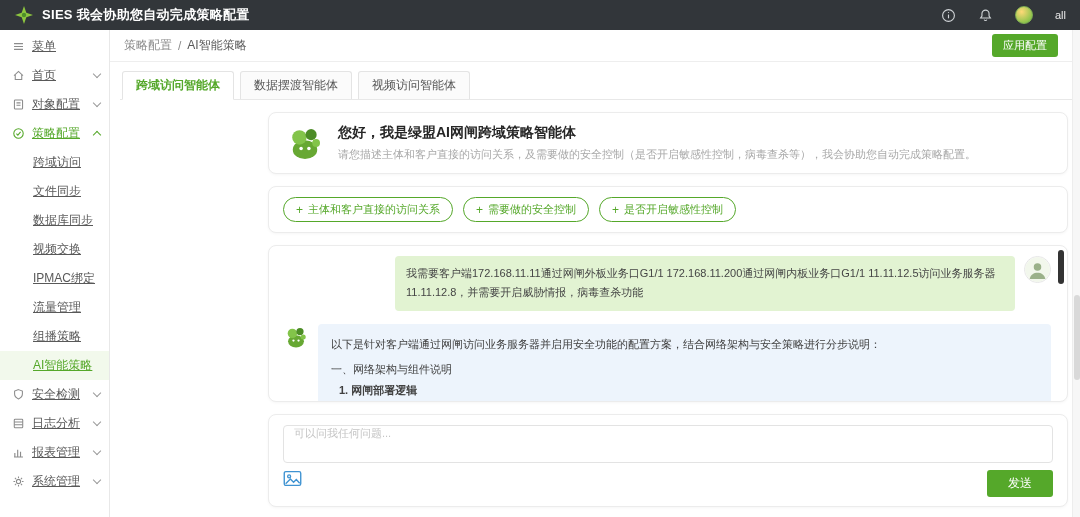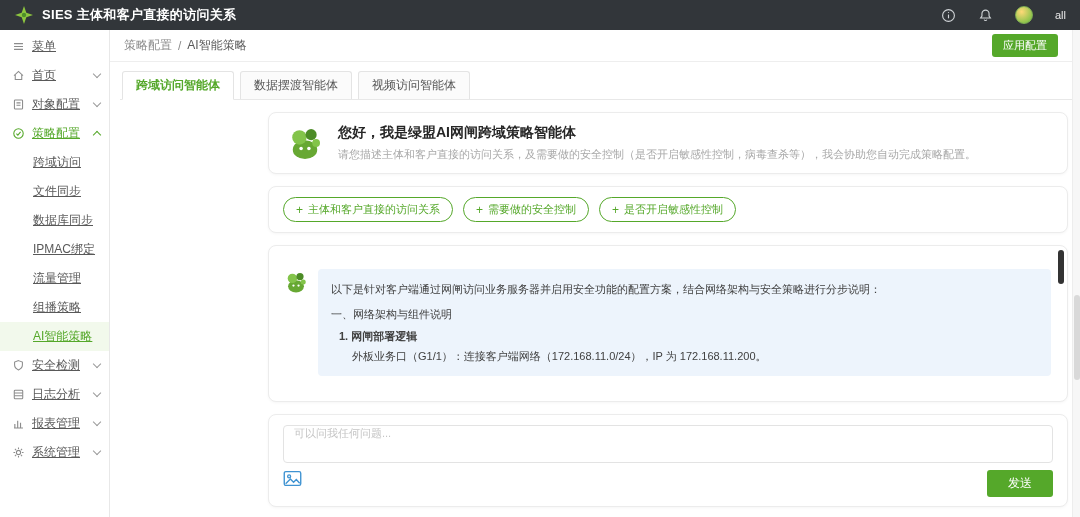--- a/index.html
+++ b/index.html
@@ -113,21 +113,21 @@
 <body>
 
 <div class="hdr">
   <div class="hdr-left">
     <span class="hicon" style="width:20px;height:20px">
       <svg viewBox="0 0 20 20">
           <path d="M10 1 L12.3 7.7 L19 10 L12.3 12.3 L10 19 L7.7 12.3 L1 10 L7.7 7.7 Z" fill="#8dc63f"></path>
           <circle cx="10" cy="10" r="2.2" fill="#4e8f2a"></circle>
         </svg>
     </span>
-    <span class="hdr-title">SIES 主体和客户直接的访问关系</span>
+    <span class="hdr-title">SIES 我会协助您自动完成策略配置</span>
   </div>
   <div class="hdr-right">
     <span class="hicon">
       <svg viewBox="0 0 16 16" fill="none" stroke="currentColor" stroke-width="1.2">
           <circle cx="8" cy="8" r="6.3"></circle>
           <line x1="8" y1="7" x2="8" y2="11"></line>
           <line x1="8" y1="4.4" x2="8" y2="5.3"></line>
         </svg>
     </span>
     <span class="hicon">
@@ -189,20 +189,23 @@
     <div class="srow child">
       <span class="lbl">跨域访问</span>
       </div>
     <div class="srow child">
       <span class="lbl">文件同步</span>
       </div>
     <div class="srow child">
       <span class="lbl">数据库同步</span>
       </div>
     <div class="srow child">
+      <span class="lbl">视频交换</span>
+      </div>
+    <div class="srow child">
       <span class="lbl">IPMAC绑定</span>
       </div>
     <div class="srow child">
       <span class="lbl">流量管理</span>
       </div>
     <div class="srow child">
       <span class="lbl">组播策略</span>
       </div>
     <div class="srow child sel">
       <span class="lbl">AI智能策略</span>
@@ -296,20 +299,30 @@
             <span class="plus">+</span>
             <span>需要做的安全控制</span>
           </span>
           <span class="pill">
             <span class="plus">+</span>
             <span>是否开启敏感性控制</span>
           </span>
         </div>
 
         <div class="card chat">
+          <div class="msg-user">
+            <div class="ubub">我需要客户端172.168.11.11通过网闸外板业务口G1/1 172.168.11.200通过网闸内板业务口G1/1 11.11.12.5访问业务服务器11.11.12.8，并需要开启威胁情报，病毒查杀功能</div>
+            <span class="uavatar">
+              <svg viewBox="0 0 24 24">
+                  <circle cx="12" cy="12" r="12" fill="#f2f7ec"></circle>
+                  <circle cx="12" cy="9.5" r="3.6" fill="#9bb18a"></circle>
+                  <path d="M4.5 21c1-4 4-5.8 7.5-5.8s6.5 1.8 7.5 5.8" fill="#9bb18a"></path>
+                </svg>
+            </span>
+          </div>
 
           <div class="msg-bot">
             <span class="bicon">
               <svg viewBox="0 0 36 36">
                   <ellipse cx="18" cy="24" rx="11" ry="8.5" fill="#67a833"></ellipse>
                   <circle cx="13" cy="13" r="6.5" fill="#83c44a"></circle>
                   <circle cx="23.5" cy="10.5" r="5" fill="#4c8c26"></circle>
                   <circle cx="28" cy="18" r="3.5" fill="#83c44a"></circle>
                   <circle cx="14.5" cy="23" r="1.6" fill="#fff"></circle>
                   <circle cx="21.5" cy="23" r="1.6" fill="#fff"></circle>

